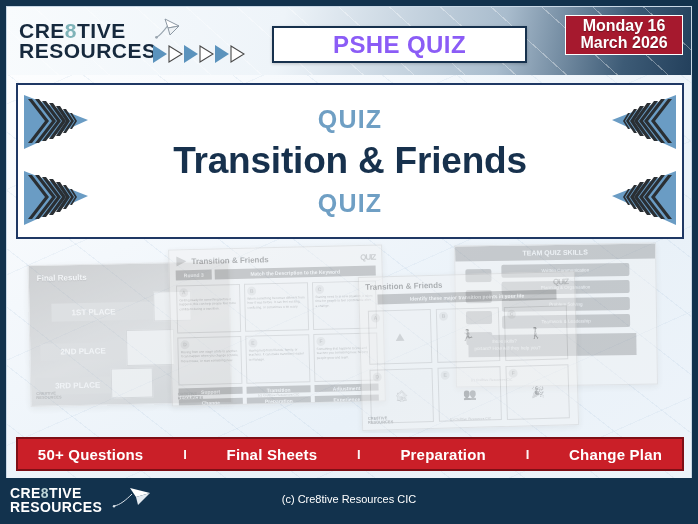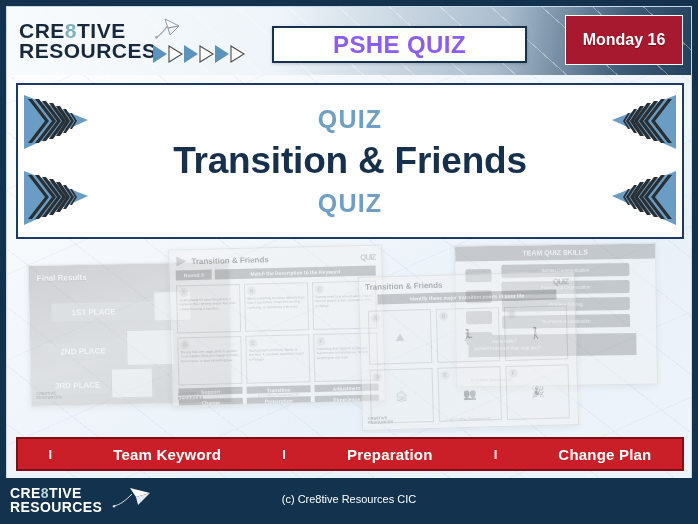--- a/index.html
+++ b/index.html
@@ -119,21 +119,21 @@
     color: #8b5cf6;
     letter-spacing: .4px;
   }
 
   
   .datebox {
     position: absolute;
     right: 8px;
     top: 8px;
     width: 118px;
-    height: 50px;
+    height: 40px;
     background: #a6192e;
     border: 1px solid #ffffff;
     box-sizing: border-box;
     display: flex;
     flex-direction: column;
     align-items: center;
     justify-content: center;
     line-height: 1.06;
   }
   .datebox div {
@@ -451,20 +451,21 @@
             </svg>
           </span>
       </div>
 
       <div class="quizbox">
         <span>PSHE QUIZ</span>
       </div>
 
       <div class="datebox">
         <div>Monday 16</div>
+        <div>March 2026</div>
       </div>
     </div>
 
     <div id="titlepanel">
       <div class="tp-inner">
 
         <div class="chev l1pos">
           <svg viewBox="0 0 74 58" width="74" height="58">
             <polygon points="2,2 66,27 2,56" fill="#6a9cc4"></polygon>
             <g fill="#2a2f33">
@@ -636,22 +637,23 @@
           <div class="card glyph" style="height:48px;position:relative;"><span class="letter" style="left:2px;top:2px;">F</span>🎉</div>
         </div>
         <div class="wlogo" style="position:absolute;left:5px;bottom:5px;">
           <span>CRE8TIVE</span><br><span>RESOURCES</span>
         </div>
         <div class="ccopy" style="position:absolute;left:50%;bottom:6px;transform:translateX(-50%);">(c) Cre8tive Resources CIC</div>
       </div>
     </div>
 
     <div id="features">
+      <span class="feat">50+ Questions</span>
       <span class="sep">I</span>
-      <span class="feat">Team Keyword</span>
+      <span class="feat">Final Sheets</span>
       <span class="sep">I</span>
       <span class="feat">Preparation</span>
       <span class="sep">I</span>
       <span class="feat">Change Plan</span>
     </div>
   </div>
 
   <div id="footer">
     <div class="flogo">
       <span class="l1"><span>CRE</span><span class="eight">8</span><span>TIVE</span></span>

